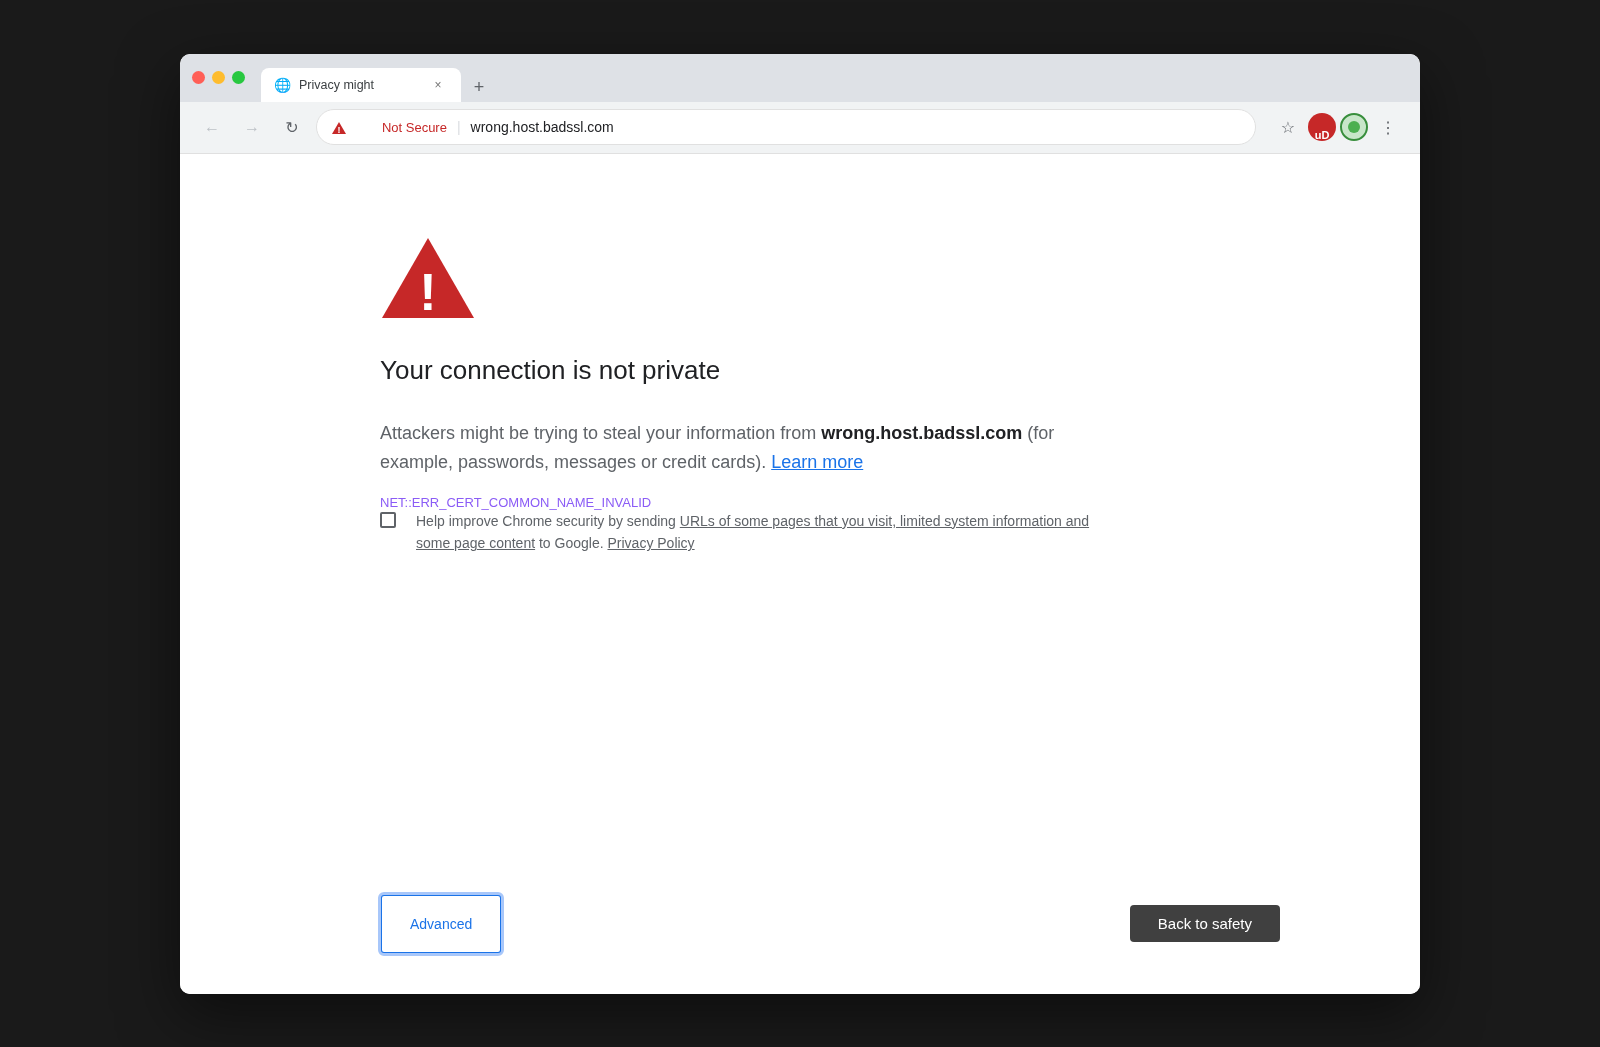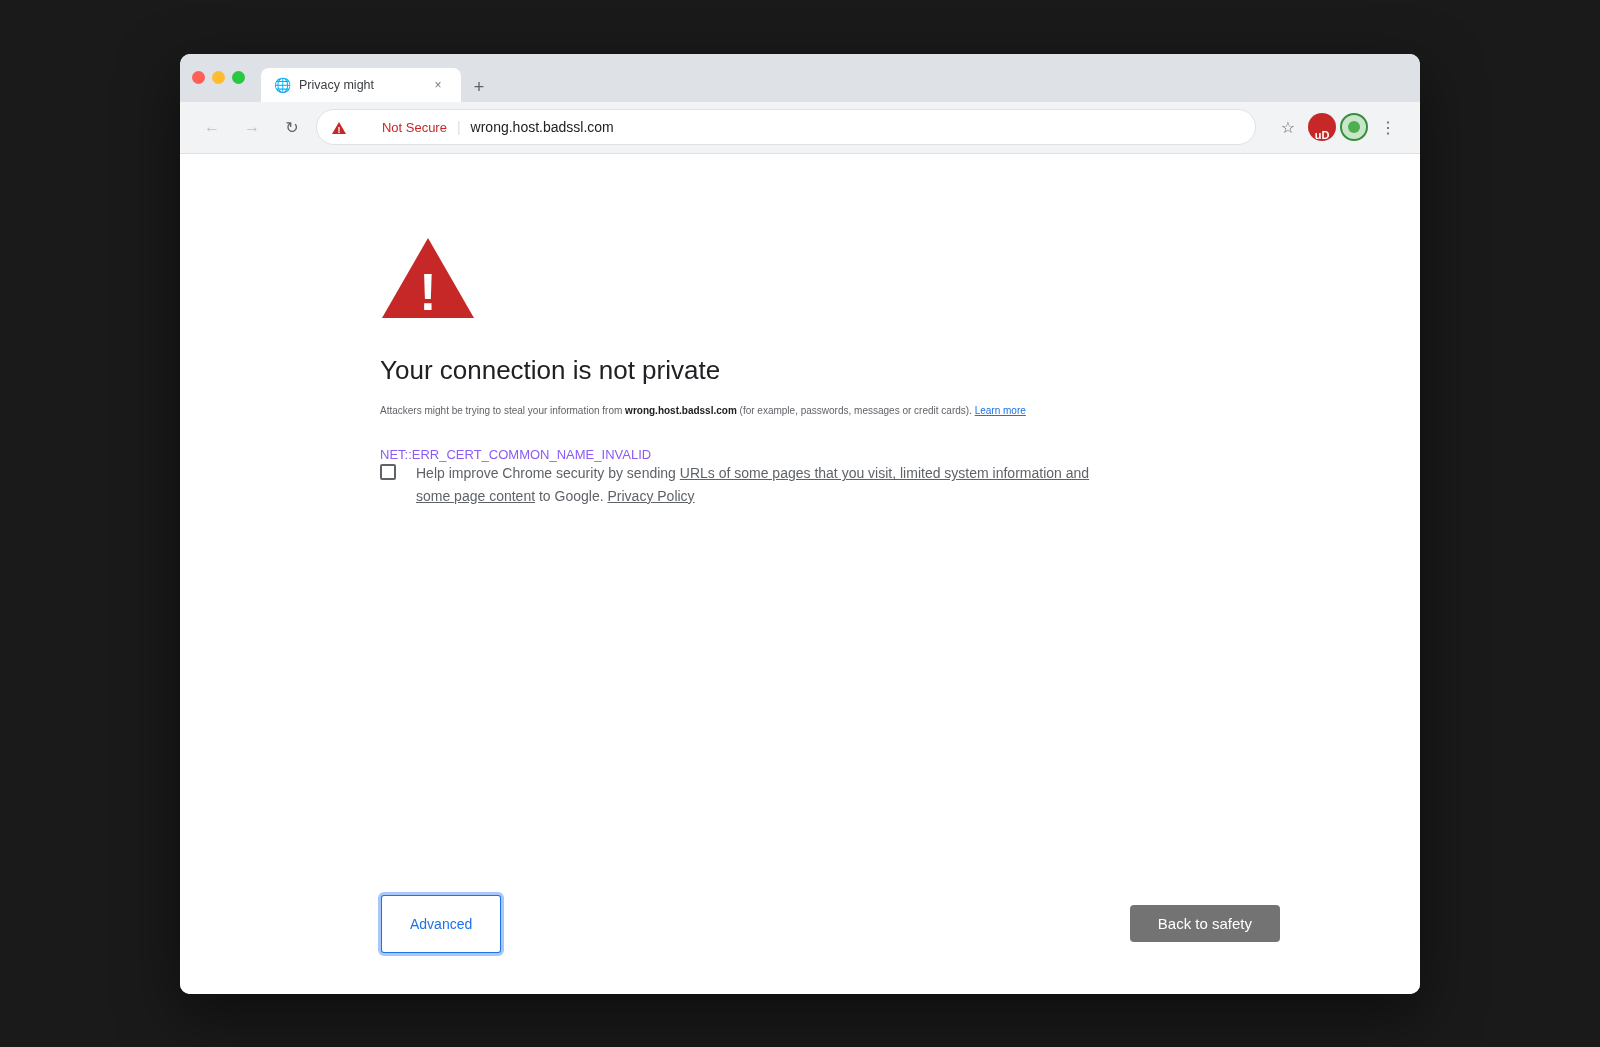--- a/index.html
+++ b/index.html
@@ -217,30 +217,30 @@
     }
 
     .error-icon-container {
       margin-bottom: 28px;
     }
 
     .error-title {
       font-size: 26px;
       font-weight: 400;
       color: #202124;
-      margin-bottom: 16px;
+      margin-bottom: 32px;
       line-height: 1.3;
     }
 
     .error-description {
-      font-size: 10px;
+      font-size: 18px;
       color: #5f6368;
       max-width: 700px;
       line-height: 1.6;
-      margin-bottom: 28px;
+      margin-bottom: 18px;
     }
 
     .error-description strong {
       color: #202124;
       font-weight: 600;
     }
 
     .learn-more-link {
       color: #1a73e8;
       text-decoration: underline;
@@ -300,21 +300,21 @@
       font-size: 14px;
       cursor: pointer;
       outline: 3px solid #a8c7fa;
       outline-offset: -1px;
     }
 
     .btn-back-to-safety {
       padding: 10px 28px;
       border: none;
       border-radius: 4px;
-      background: #737373;
+      background: #404040;
       color: white;
       font-size: 15px;
       cursor: pointer;
       font-weight: 500;
     }
   </style>
 </head>
 <body>
 
 <div class="browser-window">

